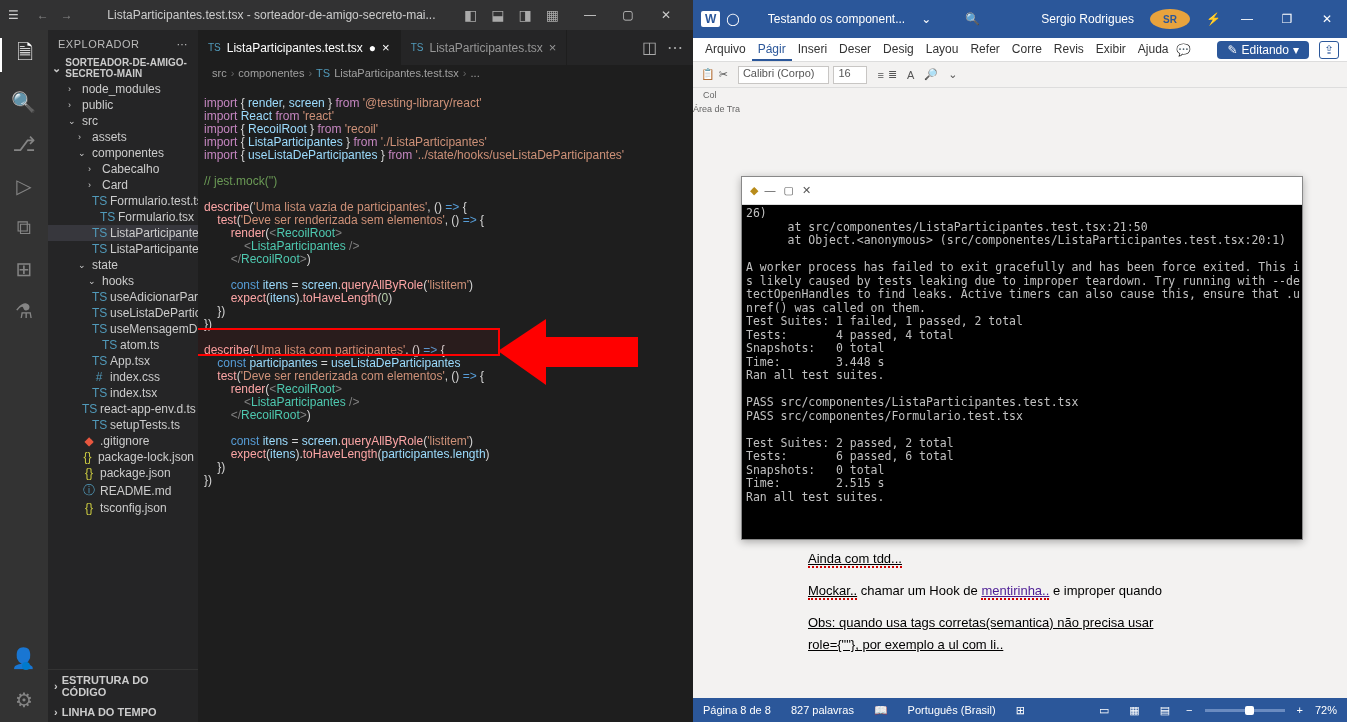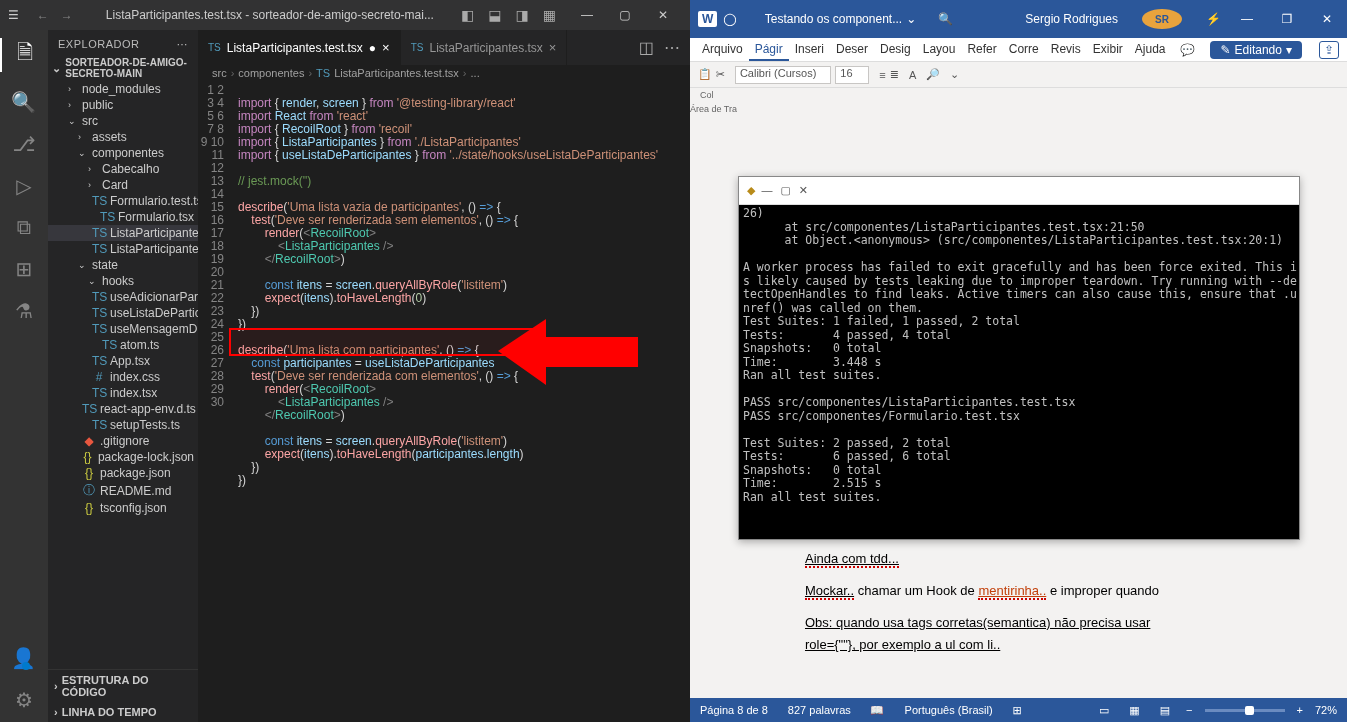--- a/index.html
+++ b/index.html
@@ -62,27 +62,27 @@
 .tag { color: #808080; }
 .cmp { color: #4ec9b0; }
 .highlight-box { position:absolute; border: 2px solid #ff0000; background: rgba(255,0,0,0.05); pointer-events:none;}
 
 .arrow { position:absolute; pointer-events:none; }
 
 
 .word-side { flex: 1; height: 100%; display:flex; flex-direction:column; background:#fff; position:relative;}
 .word-titlebar { height: 38px; background: #2b579a; color: #fff; display:flex; align-items:center; font-size:12px; }
 .word-titlebar .qat { display:flex; gap:6px; padding:0 8px; align-items:center;}
-.word-titlebar .doc-title { flex:1; text-align:left; padding-left:20px; display:flex; align-items:center; gap:4px;}
-.word-titlebar .user { display:flex; align-items:center; gap:24px; padding:0 6px;}
+.word-titlebar .doc-title { flex:1; text-align:left; padding-left:20px; display:flex; align-items:center; gap:16px;}
+.word-titlebar .user { display:flex; align-items:center; gap:16px; padding:0 6px;}
 .word-titlebar .avatar { width:40px; height:20px; border-radius:50%; background:#e8a33d; color:#2b579a; font-size:10px; display:flex; align-items:center; justify-content:center; font-weight:bold;}
 .word-titlebar .wcontrols { display:flex; }
 .word-titlebar .wcontrols span { width:40px; height:38px; display:flex; align-items:center; justify-content:center;}
 
-.ribbon-tabs { height: 24px; background:#fff; border-bottom:1px solid #ddd; display:flex; font-size:12px; align-items:center; padding-left:6px; gap:9px;}
+.ribbon-tabs { height: 24px; background:#fff; border-bottom:1px solid #ddd; display:flex; font-size:12px; align-items:center; padding-left:6px; gap:2px;}
 .ribbon-tabs .rtab { padding:3px 6px; color:#333; cursor:pointer; border-bottom:2px solid transparent;}
 .ribbon-tabs .rtab.active { border-bottom:2px solid #2b579a; color:#2b579a;}
 .ribbon-tabs .edit-btn { margin-left:auto; margin-right:8px; background:#2b579a; color:#fff; padding:2px 10px; border-radius:4px; display:flex; align-items:center; gap:4px;}
 .ribbon-tabs .cmt-icon { margin-right:6px; color:#2b579a;}
 .ribbon-tabs .share-icon { margin-right:8px; border:1px solid #2b579a; padding:1px 4px; border-radius:3px; color:#2b579a;}
 
 .ribbon-content { height:26px; background:#f3f2f1; border-bottom:1px solid #ddd; display:flex; align-items:center; padding:0 8px; font-size:11px; gap:10px; color:#555; overflow:hidden;}
 .ribbon-content .grp { display:flex; align-items:center; gap:4px;}
 .ribbon-content .font-sel { border:1px solid #c8c6c4; background:#fff; padding:0 14px 0 4px; height:18px; font-size:11px;}
 
@@ -94,21 +94,21 @@
 .terminal-window { position:absolute; left:48px; top:88px; width:562px; height:364px; background:#fff; border:1px solid #888; display:flex; flex-direction:column; box-shadow:0 2px 8px rgba(0,0,0,0.3);}
 .term-titlebar { height:28px; background:#fff; display:flex; align-items:center; padding:0 8px; font-size:11px; color:#333; border-bottom:1px solid #ddd;}
 .term-titlebar .term-icon { color:#b88b1a; margin-right:6px;}
 .term-titlebar .term-title { flex:1; overflow:hidden; text-overflow:ellipsis; white-space:nowrap;}
 .term-titlebar .term-controls { display:flex; gap:8px; color:#555;}
 .term-body { flex:1; background:#000; color:#c0c0c0; font-family:Consolas,monospace; font-size:11.5px; line-height:13.5px; padding:2px 4px; overflow:hidden; white-space:pre;}
 
 .word-page-content { position:absolute; left:115px; top:460px; width:430px; font-size:13px; font-family:Calibri,Arial,sans-serif; color:#000; line-height:1.7;}
 .word-page-content .ul { text-decoration:underline; }
 .word-page-content .wave { border-bottom:2px dotted #c00;}
-.word-page-content .lnk { color:#c2410c; text-decoration:underline;}
+.word-page-content .lnk { color:#4c1d95; text-decoration:underline;}
 
 .word-statusbar { height:24px; background:#2b579a; color:#fff; display:flex; align-items:center; font-size:11px; padding:0 10px; gap:20px;}
 .word-statusbar .sb-right { margin-left:auto; display:flex; align-items:center; gap:12px;}
 .word-statusbar .viewbtn { padding:0 4px;}
 .word-statusbar .slider { width:80px; height:3px; background:#6a8bc0; position:relative;}
 .word-statusbar .slider::after{content:''; position:absolute; left:50%; top:-3px; width:9px; height:9px; background:#fff; border-radius:2px;}
 
 svg { display:block; }
 </style>
 </head>
@@ -320,51 +320,20 @@
         <span>src</span>
           <span class="sep">›</span>
         <span>componentes</span>
           <span class="sep">›</span>
         <span style="color:#519aba;">TS</span>
         <span>ListaParticipantes.test.tsx</span>
           <span class="sep">›</span>
         <span>...</span>
       </div>
       <div class="code-area">
-        <div class="gutter" id="gutter">1
-2
-3
-4
-5
-6
-7
-8
-9
-10
-11
-12
-13
-14
-15
-16
-17
-18
-19
-20
-21
-22
-23
-24
-25
-26
-27
-28
-29
-30
-</div>
         <div class="code" id="code">
 <span class="kw">import</span> { <span class="vr">render</span>, <span class="vr">screen</span> } <span class="kw">from</span> <span class="st">'@testing-library/react'</span>
 <span class="kw">import</span> <span class="vr">React</span> <span class="kw">from</span> <span class="st">'react'</span>
 <span class="kw">import</span> { <span class="vr">RecoilRoot</span> } <span class="kw">from</span> <span class="st">'recoil'</span>
 <span class="kw">import</span> { <span class="vr">ListaParticipantes</span> } <span class="kw">from</span> <span class="st">'./ListaParticipantes'</span>
 <span class="kw">import</span> { <span class="vr">useListaDeParticipantes</span> } <span class="kw">from</span> <span class="st">'../state/hooks/useListaDeParticipantes'</span>
 
 <span class="cm">// jest.mock('')</span>
 
 <span class="fn">describe</span>(<span class="st">'Uma lista vazia de participantes'</span>, () <span class="pr">=&gt;</span> {
@@ -445,21 +414,21 @@
     </div>
     <span class="share-icon">⇪</span>
   </div>
 
   <div class="ribbon-content">
     <div class="grp">
       <span>📋</span>
       <span>✂</span>
     </div>
     <div class="grp">
-      <span class="font-sel">Calibri (Cursos)</span>
+      <span class="font-sel">Calibri (Corpo)</span>
       <span class="font-sel" style="width:34px;">16</span>
     </div>
     <div class="grp">
       <span>≡</span>
       <span>≣</span>
     </div>
     <div class="grp">
       <span>A</span>
     </div>
     <div class="grp">

